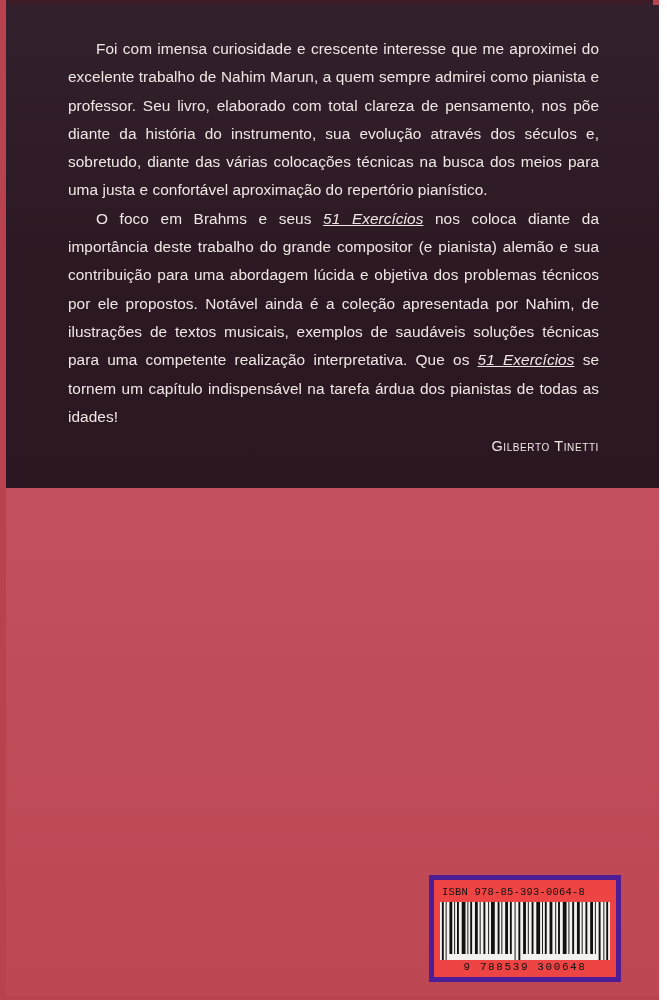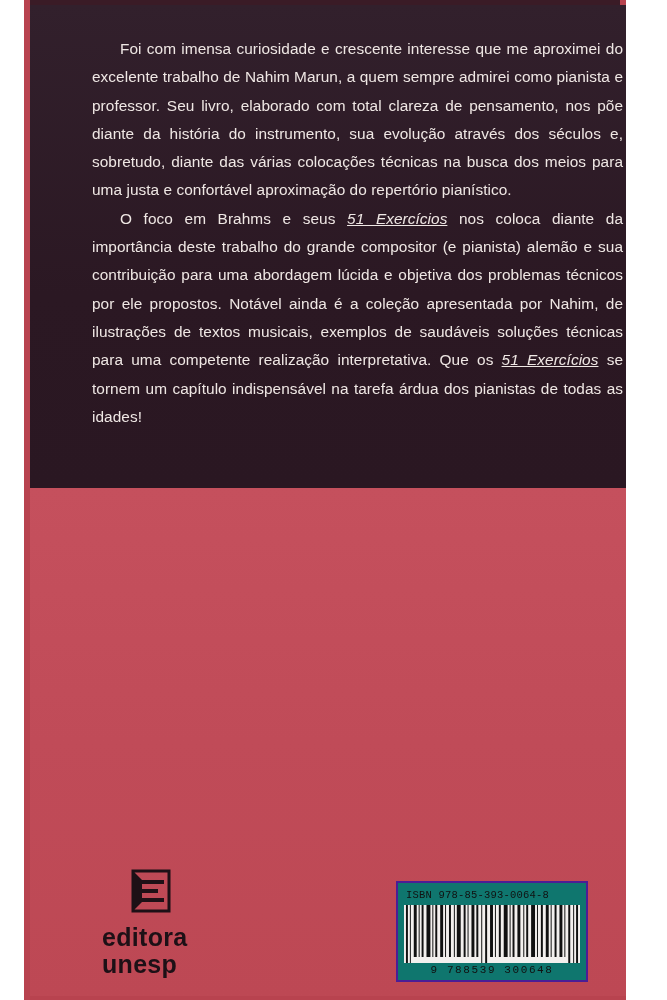--- a/index.html
+++ b/index.html
@@ -5,25 +5,24 @@
   html, body {
     margin: 0;
     padding: 0;
     background: #ffffff;
   }
   body {
     font-family: "Liberation Sans", sans-serif;
   }
   .page {
     position: relative;
-    width: 602px;
+    width: 659px;
     height: 1000px;
     overflow: hidden;
     background: #c4505c;
-    margin-left: 24px;
   }
   
   .edge-left {
     position: absolute;
     left: 0; top: 0; bottom: 0;
     width: 6px;
     background: #b8434f;
   }
   .edge-right {
     position: absolute;
@@ -126,22 +125,22 @@
   .publisher-name .line2 {
     display: block;
   }
 
   
   .isbn-block {
     position: absolute;
     right: 38px;
     bottom: 18px;
     width: 192px;
-    background: #0f766e;
-    border: 2px solid #4c1d95;
+    background: #ef4444;
+    border: 5px solid #4c1d95;
     padding: 5px 6px 4px 6px;
     box-sizing: border-box;
   }
   .isbn-text {
     font-family: "Liberation Mono", monospace;
     font-size: 10.5px;
     color: #111;
     letter-spacing: 0.2px;
     margin: 1px 0 4px 2px;
   }
@@ -169,39 +168,25 @@
   <div class="edge-right"></div>
   <div class="edge-bottom"></div>
 
   <div class="blurb-panel">
     <p class="first">
       <span>Foi com imensa curiosidade e crescente interesse que me aproximei do excelente trabalho de Nahim Marun, a quem sempre admirei como pianista e professor. Seu livro, elaborado com total clareza de pensamento, nos põe diante da história do instrumento, sua evolução através dos séculos e, sobretudo, diante das várias colocações técnicas na busca dos meios  para uma justa e confortável aproximação do repertório pianístico.</span>
     </p>
     <p class="second">
       <span>O foco em Brahms e seus </span><em>51 Exercícios</em><span> nos coloca diante da importância deste trabalho do grande compositor (e pianista) alemão e sua contribuição para uma abordagem lúcida e objetiva dos problemas técnicos por ele propostos. Notável ainda é a coleção apresentada por Nahim, de ilustrações de textos musicais, exemplos de saudáveis soluções técnicas para uma competente realização interpretativa. Que os </span><em>51 Exercícios</em><span> se tornem um capítulo indispensável na tarefa árdua dos pianistas de todas as idades!</span>
     </p>
+    <div class="signature">Gilberto Tinetti</div>
   </div>
 
   <div class="body-area"></div>
 
-  <div class="publisher">
-    <div class="logo-mark">
-      <svg width="46" height="46" viewBox="0 0 46 46" aria-hidden="true">
-        <path d="M5 3 H41 V43 H5 Z" fill="none" stroke="#1d1016" stroke-width="3"></path>
-        <path d="M5 3 L14 12 L14 34 L5 43 Z" fill="#1d1016"></path>
-        <path d="M14 12 H36 V16 H14 Z" fill="#1d1016"></path>
-        <path d="M14 21 H30 V25 H14 Z" fill="#1d1016"></path>
-        <path d="M14 30 H36 V34 H14 Z" fill="#1d1016"></path>
-      </svg>
-    </div>
-    <div class="publisher-name">
-      <span>editora</span>
-      <span class="line2">unesp</span>
-    </div>
-  </div>
 
   <div class="isbn-block">
     <div class="isbn-text">ISBN  978-85-393-0064-8</div>
     <svg class="barcode" viewBox="0 0 180 58" preserveAspectRatio="none">
       <rect x="0" y="0" width="180" height="58" fill="#f3f0ee"></rect>
       <g fill="#111">
         <rect x="2" y="0" width="2" height="58"></rect>
         <rect x="6" y="0" width="1" height="58"></rect>
         <rect x="10" y="0" width="3" height="52"></rect>
         <rect x="15" y="0" width="1" height="52"></rect>

